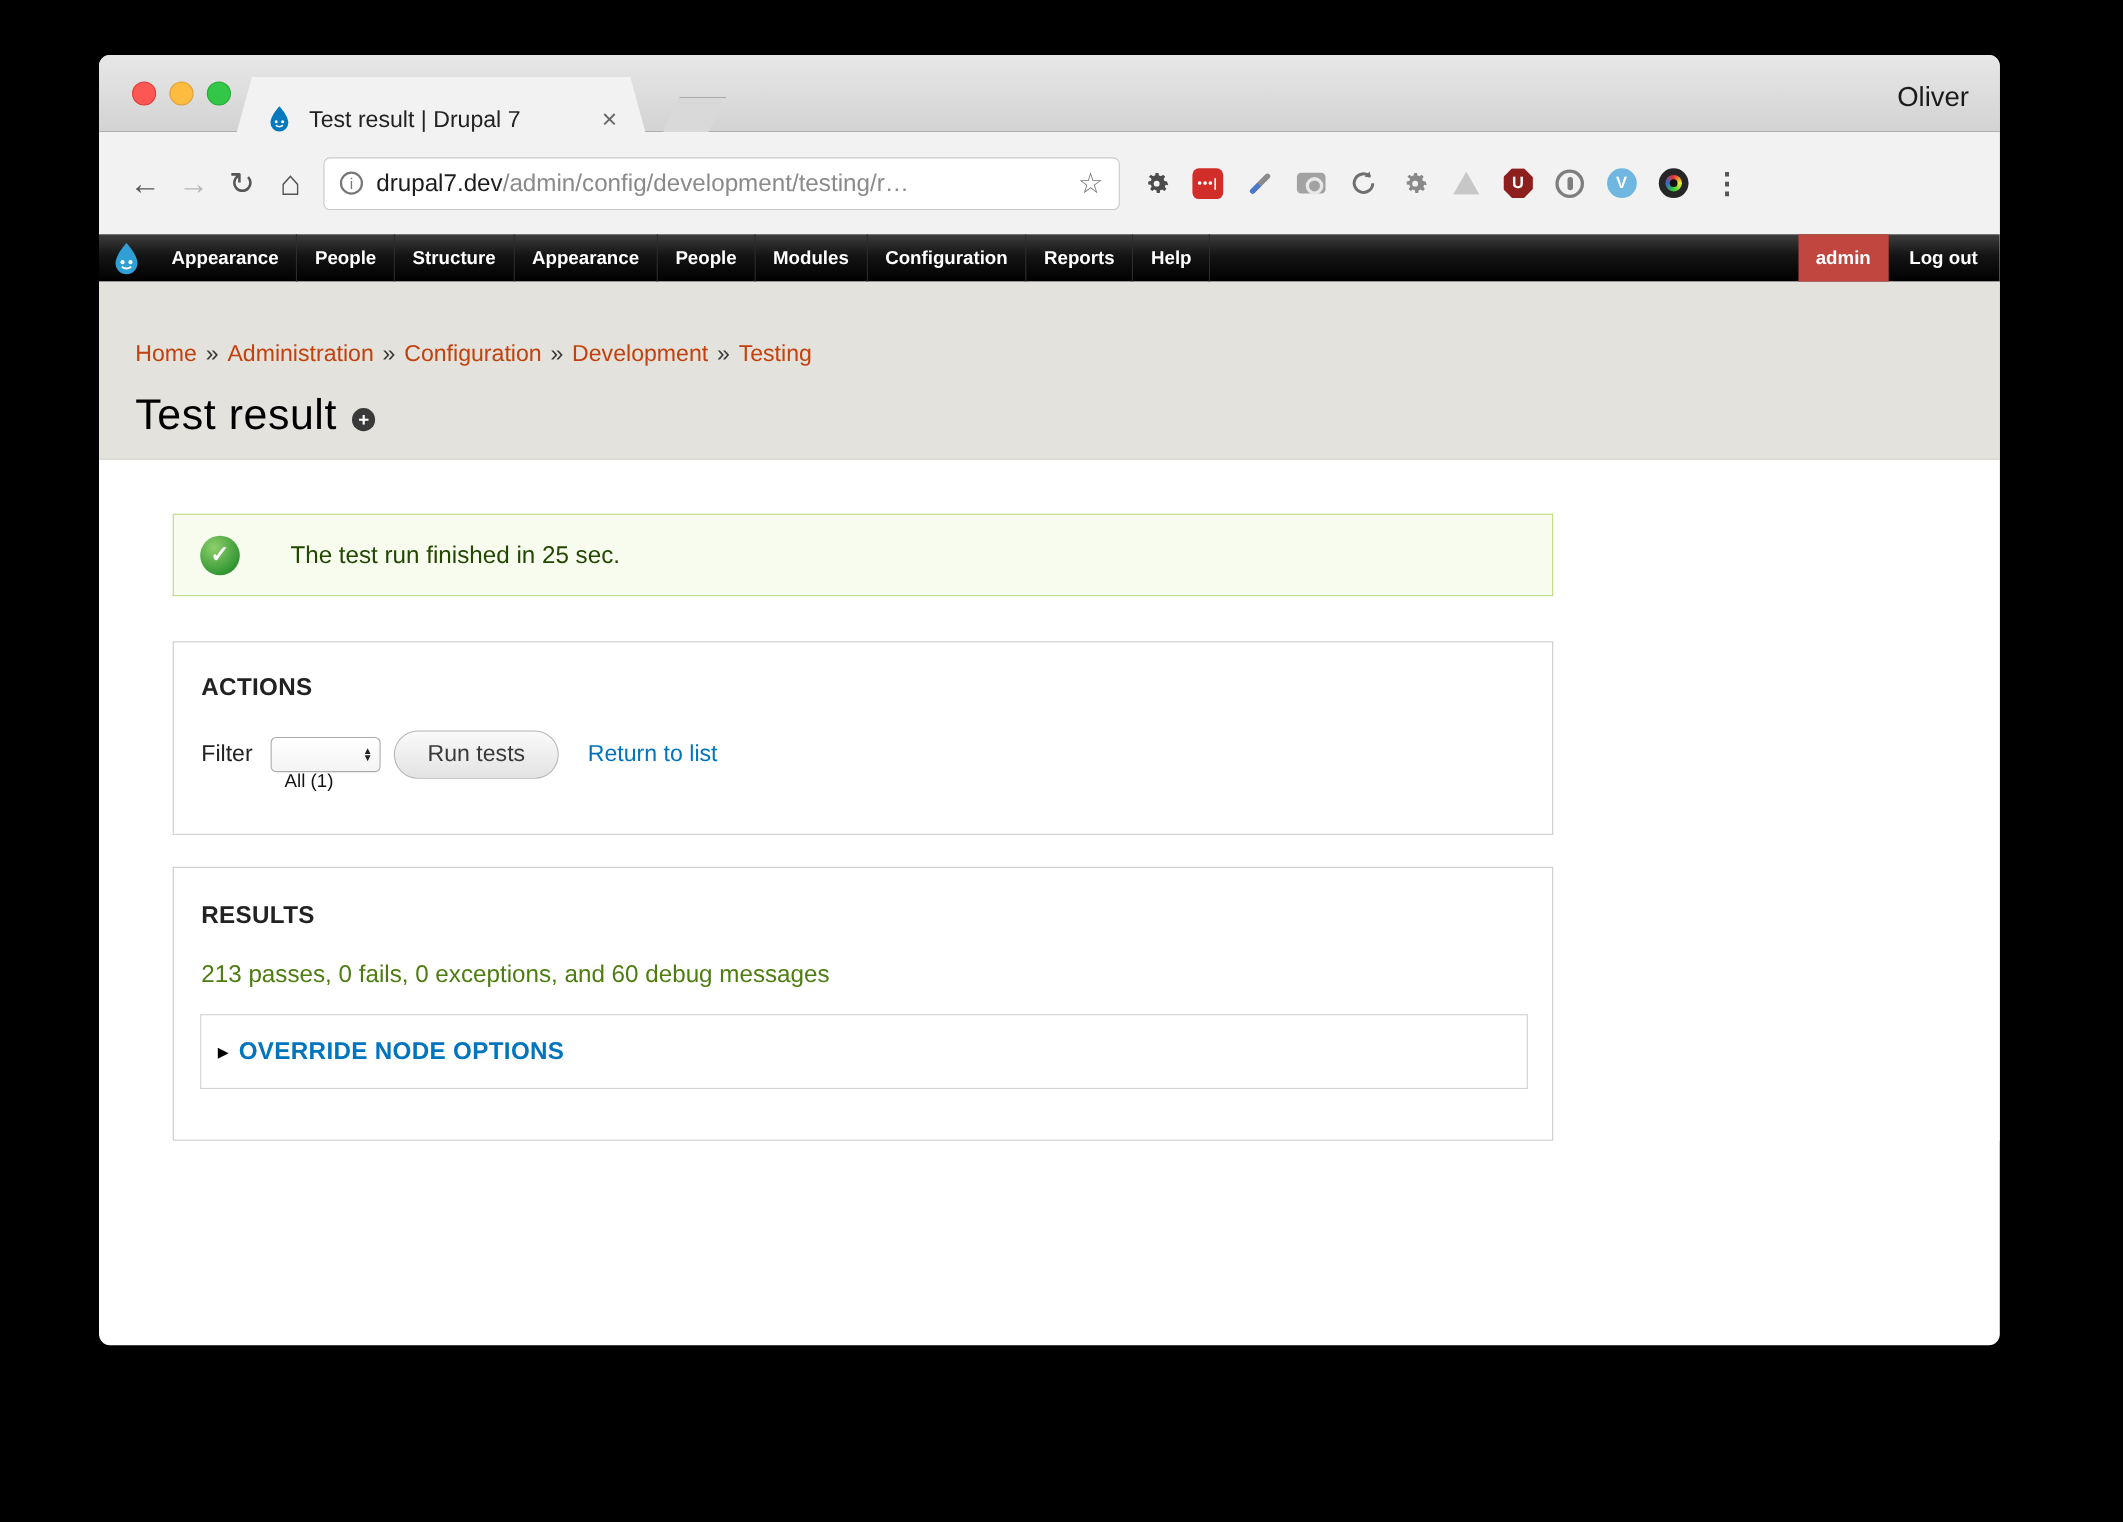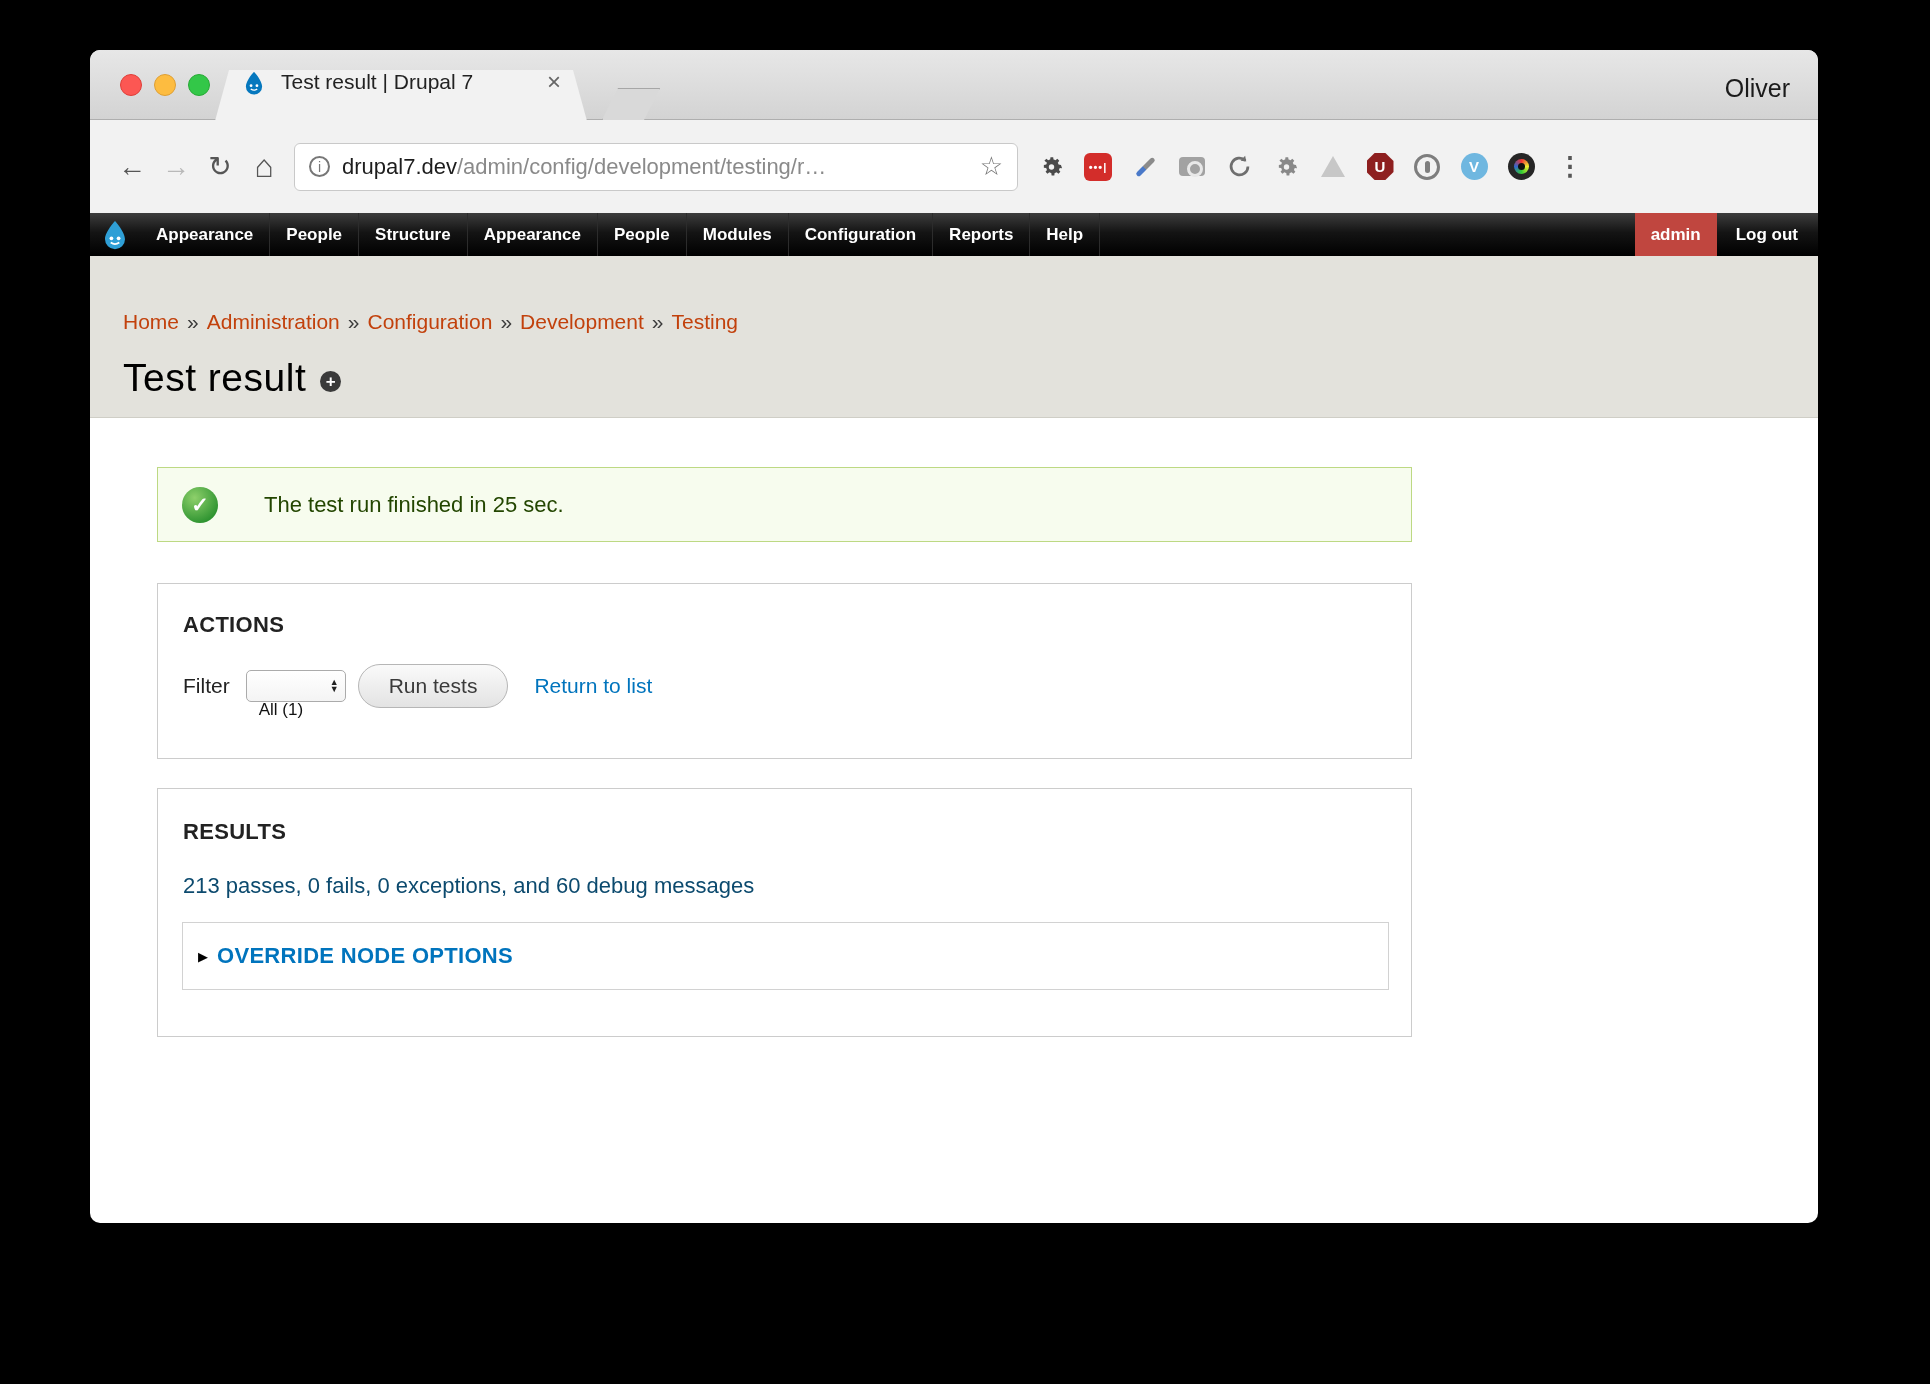--- a/index.html
+++ b/index.html
@@ -13,21 +13,21 @@
   .tabstrip { position:relative; height:70px;
               background:linear-gradient(#e7e7e7,#d3d3d3);
               border-bottom:1px solid #aeaeae; }
   .traffic { position:absolute; left:30px; top:24px; display:flex; gap:12px; }
   .light { width:22px; height:22px; border-radius:50%; }
   .light.red    { background:#fc5753; border:1px solid #df3e38; }
   .light.yellow { background:#fdbc40; border:1px solid #de9f34; }
   .light.green  { background:#33c748; border:1px solid #27aa35; }
   .tab { position:absolute; left:125px; top:20px; width:372px; height:51px;
          background:#f2f2f2; clip-path:polygon(14px 0, calc(100% - 14px) 0, 100% 100%, 0 100%);
-         display:flex; align-items:flex-start; padding:0 26px; }
+         display:flex; align-items:flex-end; padding:0 26px; }
   .tab .favicon { width:26px; height:26px; margin-right:14px; flex:none; }
   .tab-title { font-size:21px; color:#222; white-space:nowrap; overflow:hidden; flex:1; }
   .tab-close { font-size:24px; color:#666; margin-left:14px; line-height:1; }
   .newtab-stub { position:absolute; left:512px; top:38px; width:58px; height:32px;
                  background:#d9d9d9; border:1px solid #a6a6a6; border-bottom:none;
                  clip-path:polygon(16px 0, 100% 0, calc(100% - 16px) 100%, 0 100%); }
   .profile-name { position:absolute; right:28px; top:24px; font-size:25px; color:#1b1b1b; }
 
   
   .btoolbar { height:93px; background:#f2f2f2; display:flex; align-items:center; padding:0 20px; }
@@ -116,21 +116,21 @@
             background:linear-gradient(#fff,#f4f4f4); display:flex; align-items:center;
             padding:0 6px 0 12px; }
   .select-value { font-size:17px; color:#111; flex:1;margin-top:48px; }
   .select-arrows { display:flex; flex-direction:column; align-items:center; line-height:7px; }
   .select-arrows span { font-size:9px; color:#222; }
   .run-btn { height:44px; margin-left:12px; padding:0 30px; border:1px solid #b6b6b6;
              border-radius:22px; background:linear-gradient(#fafafa,#e3e3e3);
              font-size:21px; color:#3a3a3a; font-family:"Liberation Sans",sans-serif; }
   .return-link { font-size:21px; color:#0074bd; text-decoration:none; margin-left:26px; }
 
-  .result-summary { margin-top:28px; font-size:22px; color:#0c4a6e; }
+  .result-summary { margin-top:28px; font-size:22px; color:#4d7c0f; }
   .inner-fieldset { width:1207px; height:68px; border:1px solid #d2d2d2; margin-top:23px;
                     margin-left:-1px; display:flex; align-items:center; padding-left:15px; }
   .tri { font-size:13px; color:#000; margin-right:9px; }
   .collapse-link { font-size:22px; font-weight:bold; color:#0074bd; text-decoration:none;
                    letter-spacing:0.3px; }
 </style>
 </head>
 <body>
 
 <div class="window">

